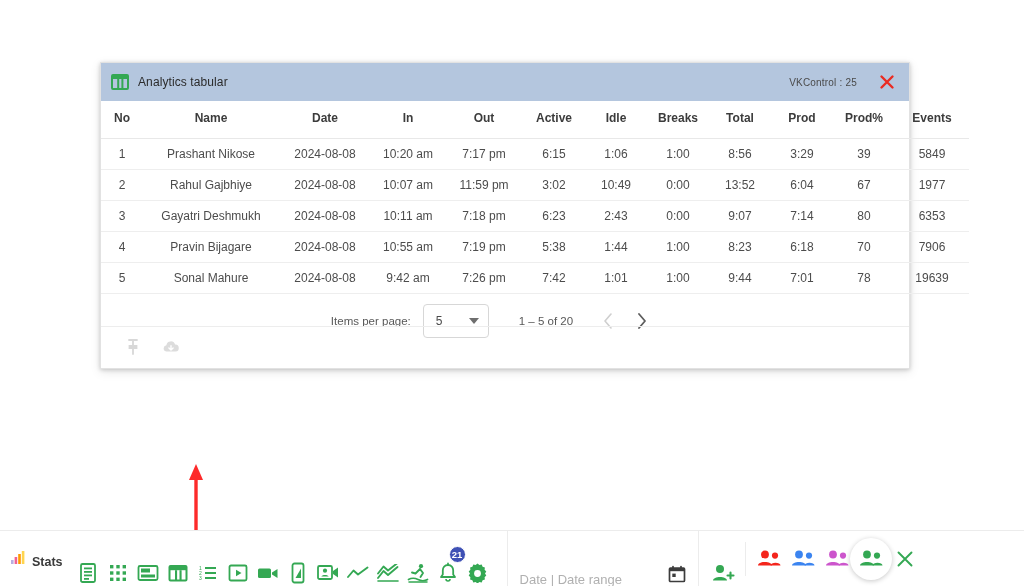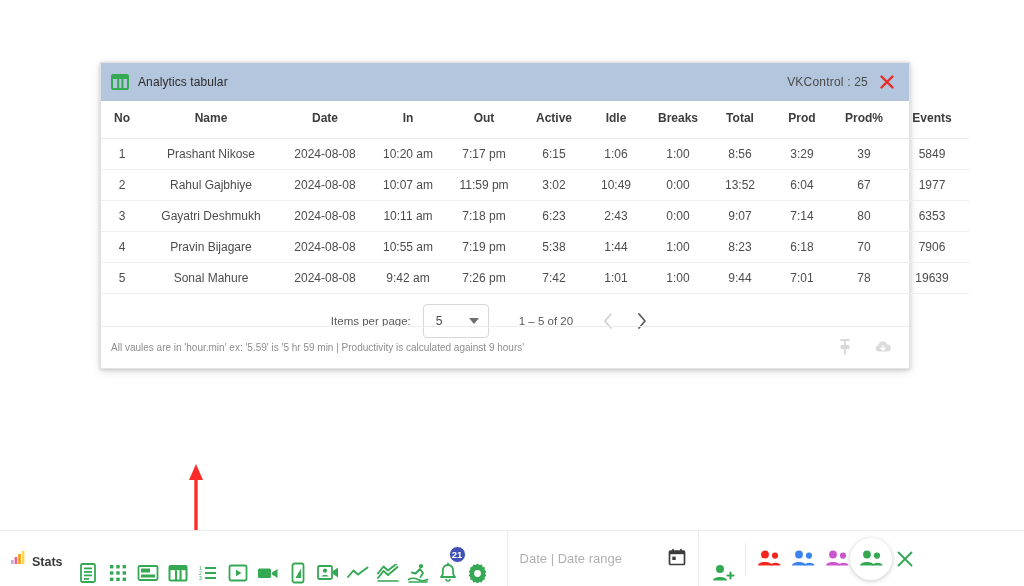--- a/index.html
+++ b/index.html
@@ -24,22 +24,22 @@
     height: 38px; background: #b4c6de;
     display: flex; align-items: center;
     padding: 0 12px 0 10px;
   }
   .title-icon { width: 18px; height: 18px; flex: 0 0 18px; margin-right: 9px; }
   .title-text {
     font-size: 12px; color: #2b2b2b; letter-spacing: .1px;
     flex: 1 1 auto;
   }
   .vkcontrol {
-    font-size: 12px; color: #4a4a4a; letter-spacing: .2px;
-    margin-right: 9px; white-space: nowrap;
+    font-size: 10px; color: #4a4a4a; letter-spacing: .2px;
+    margin-right: 20px; white-space: nowrap;
   }
   .close-x {
     width: 20px; height: 20px; flex: 0 0 20px; cursor: pointer;
     display:flex; align-items:center; justify-content:center;
   }
 
   
   .filter-row { height: 26px; padding-left: 40px; display: flex; align-items: center; }
   .filter-placeholder { font-size: 11.5px; color: #9b9b9b; }
 
@@ -124,21 +124,21 @@
   .badge {
     position: absolute; top: -9px; right: -3px;
     min-width: 17px; height: 17px; border-radius: 50%;
     background: #3f51b5; color: #fff; font-size: 9.5px; font-weight: bold;
     display: flex; align-items: center; justify-content: center;
     border: 1.5px solid #fff;
   }
   .date-field {
     width: 192px; height: 56px; margin-left: 14px;
     border-left: 1px solid #ececec; border-right: 1px solid #ececec;
-    display: flex; align-items: center; padding: 0 12px; cursor: text;
+    display: flex; align-items: flex-end; padding: 0 12px; cursor: text;
   }
   .date-placeholder { font-size: 13px; color: #b0b0b0; flex: 1 1 auto; }
   .people-group { display: flex; align-items: center; }
   .people-icon {
     width: 34px; height: 40px; display: flex; align-items: center; justify-content: center;
     cursor: pointer; position: relative;
   }
   .people-icon.active::before {
     content: ""; position: absolute; width: 42px; height: 42px; border-radius: 50%;
     background: #fff; box-shadow: 0 1px 5px rgba(0,0,0,0.22); z-index: 0;
@@ -276,21 +276,20 @@
           </svg>
       </span>
       <span class="pg-arrow pg-next">
         <svg width="10" height="16" viewBox="0 0 10 16">
             <path d="M2 1 L8 8 L2 15" fill="none" stroke="currentColor" stroke-width="1.8" stroke-linecap="round" stroke-linejoin="round"></path>
           </svg>
       </span>
     </div>
 
     <div class="card-footer">
-      <span class="footer-note">All vaules are in 'hour.min' ex: '5.59' is '5 hr 59 min | Productivity is calculated against 9 hours'</span>
       <span class="footer-icon">
         <svg width="20" height="20" viewBox="0 0 20 20">
           <path d="M6 3 H14 M10 3 V9 M6.5 9 H13.5 L13.5 11 H6.5 Z M10 11 V17" stroke="#d8d8d8" stroke-width="1.8" fill="none" stroke-linecap="round"></path>
         </svg>
       </span>
       <span class="footer-icon">
         <svg width="20" height="20" viewBox="0 0 20 20">
           <path d="M5.2 14.5 A3.2 3.2 0 0 1 5.4 8.2 A4.4 4.4 0 0 1 14 7.6 A3.4 3.4 0 0 1 14.6 14.5 Z" fill="#dcdcdc"></path>
           <path d="M10 8.8 V12.6 M7.9 10.9 L10 13 L12.1 10.9" stroke="#ffffff" stroke-width="1.4" fill="none" stroke-linecap="round" stroke-linejoin="round"></path>
         </svg>

